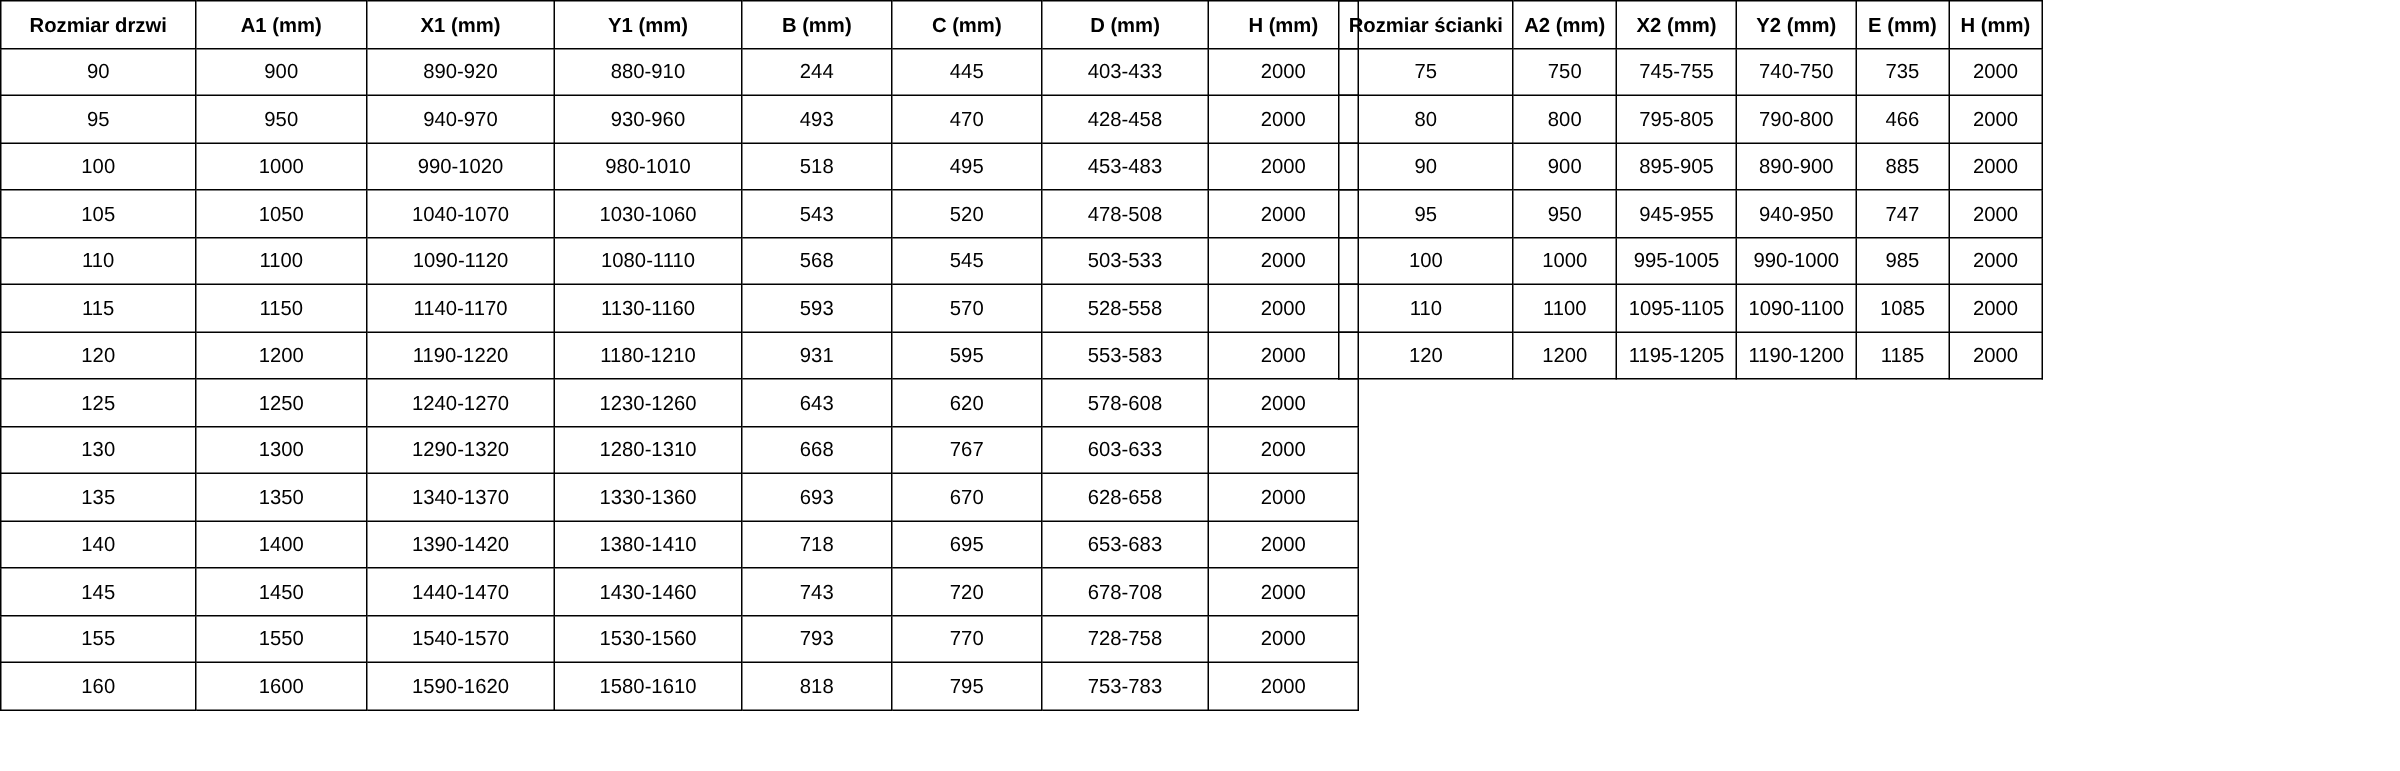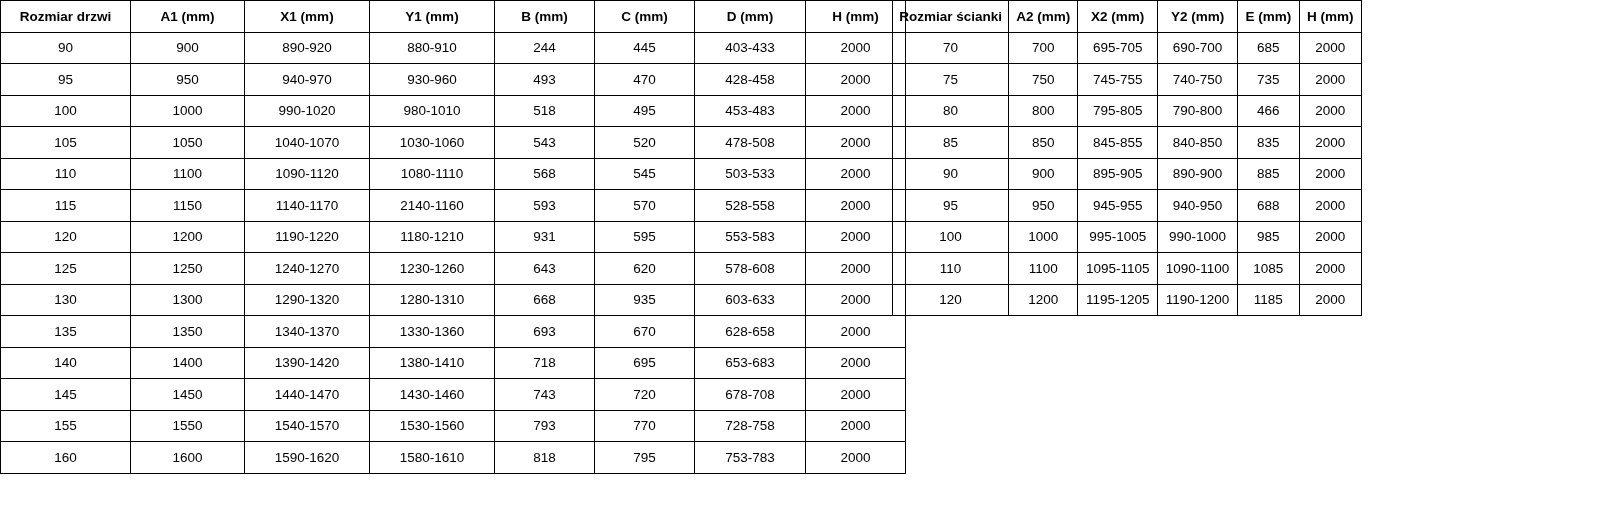--- a/index.html
+++ b/index.html
@@ -143,21 +143,21 @@
             <td>1080-1110</td>
             <td>568</td>
             <td>545</td>
             <td>503-533</td>
             <td>2000</td>
           </tr>
           <tr>
             <td>115</td>
             <td>1150</td>
             <td>1140-1170</td>
-            <td>2140-1160</td>
+            <td>1130-1160</td>
             <td>593</td>
             <td>570</td>
             <td>528-558</td>
             <td>2000</td>
           </tr>
           <tr>
             <td>120</td>
             <td>1200</td>
             <td>1190-1220</td>
             <td>1180-1210</td>
@@ -175,21 +175,21 @@
             <td>620</td>
             <td>578-608</td>
             <td>2000</td>
           </tr>
           <tr>
             <td>130</td>
             <td>1300</td>
             <td>1290-1320</td>
             <td>1280-1310</td>
             <td>668</td>
-            <td>935</td>
+            <td>767</td>
             <td>603-633</td>
             <td>2000</td>
           </tr>
           <tr>
             <td>135</td>
             <td>1350</td>
             <td>1340-1370</td>
             <td>1330-1360</td>
             <td>693</td>
             <td>670</td>
@@ -255,65 +255,49 @@
             <th>Rozmiar ścianki</th>
             <th>A2 (mm)</th>
             <th>X2 (mm)</th>
             <th>Y2 (mm)</th>
             <th>E (mm)</th>
             <th>H (mm)</th>
           </tr>
       </thead>
       <tbody id="walls-body">
           <tr>
-            <td>70</td>
-            <td>700</td>
-            <td>695-705</td>
-            <td>690-700</td>
-            <td>685</td>
-            <td>2000</td>
-          </tr>
-          <tr>
             <td>75</td>
             <td>750</td>
             <td>745-755</td>
             <td>740-750</td>
             <td>735</td>
             <td>2000</td>
           </tr>
           <tr>
             <td>80</td>
             <td>800</td>
             <td>795-805</td>
             <td>790-800</td>
             <td>466</td>
             <td>2000</td>
           </tr>
           <tr>
-            <td>85</td>
-            <td>850</td>
-            <td>845-855</td>
-            <td>840-850</td>
-            <td>835</td>
-            <td>2000</td>
-          </tr>
-          <tr>
             <td>90</td>
             <td>900</td>
             <td>895-905</td>
             <td>890-900</td>
             <td>885</td>
             <td>2000</td>
           </tr>
           <tr>
             <td>95</td>
             <td>950</td>
             <td>945-955</td>
             <td>940-950</td>
-            <td>688</td>
+            <td>747</td>
             <td>2000</td>
           </tr>
           <tr>
             <td>100</td>
             <td>1000</td>
             <td>995-1005</td>
             <td>990-1000</td>
             <td>985</td>
             <td>2000</td>
           </tr>

